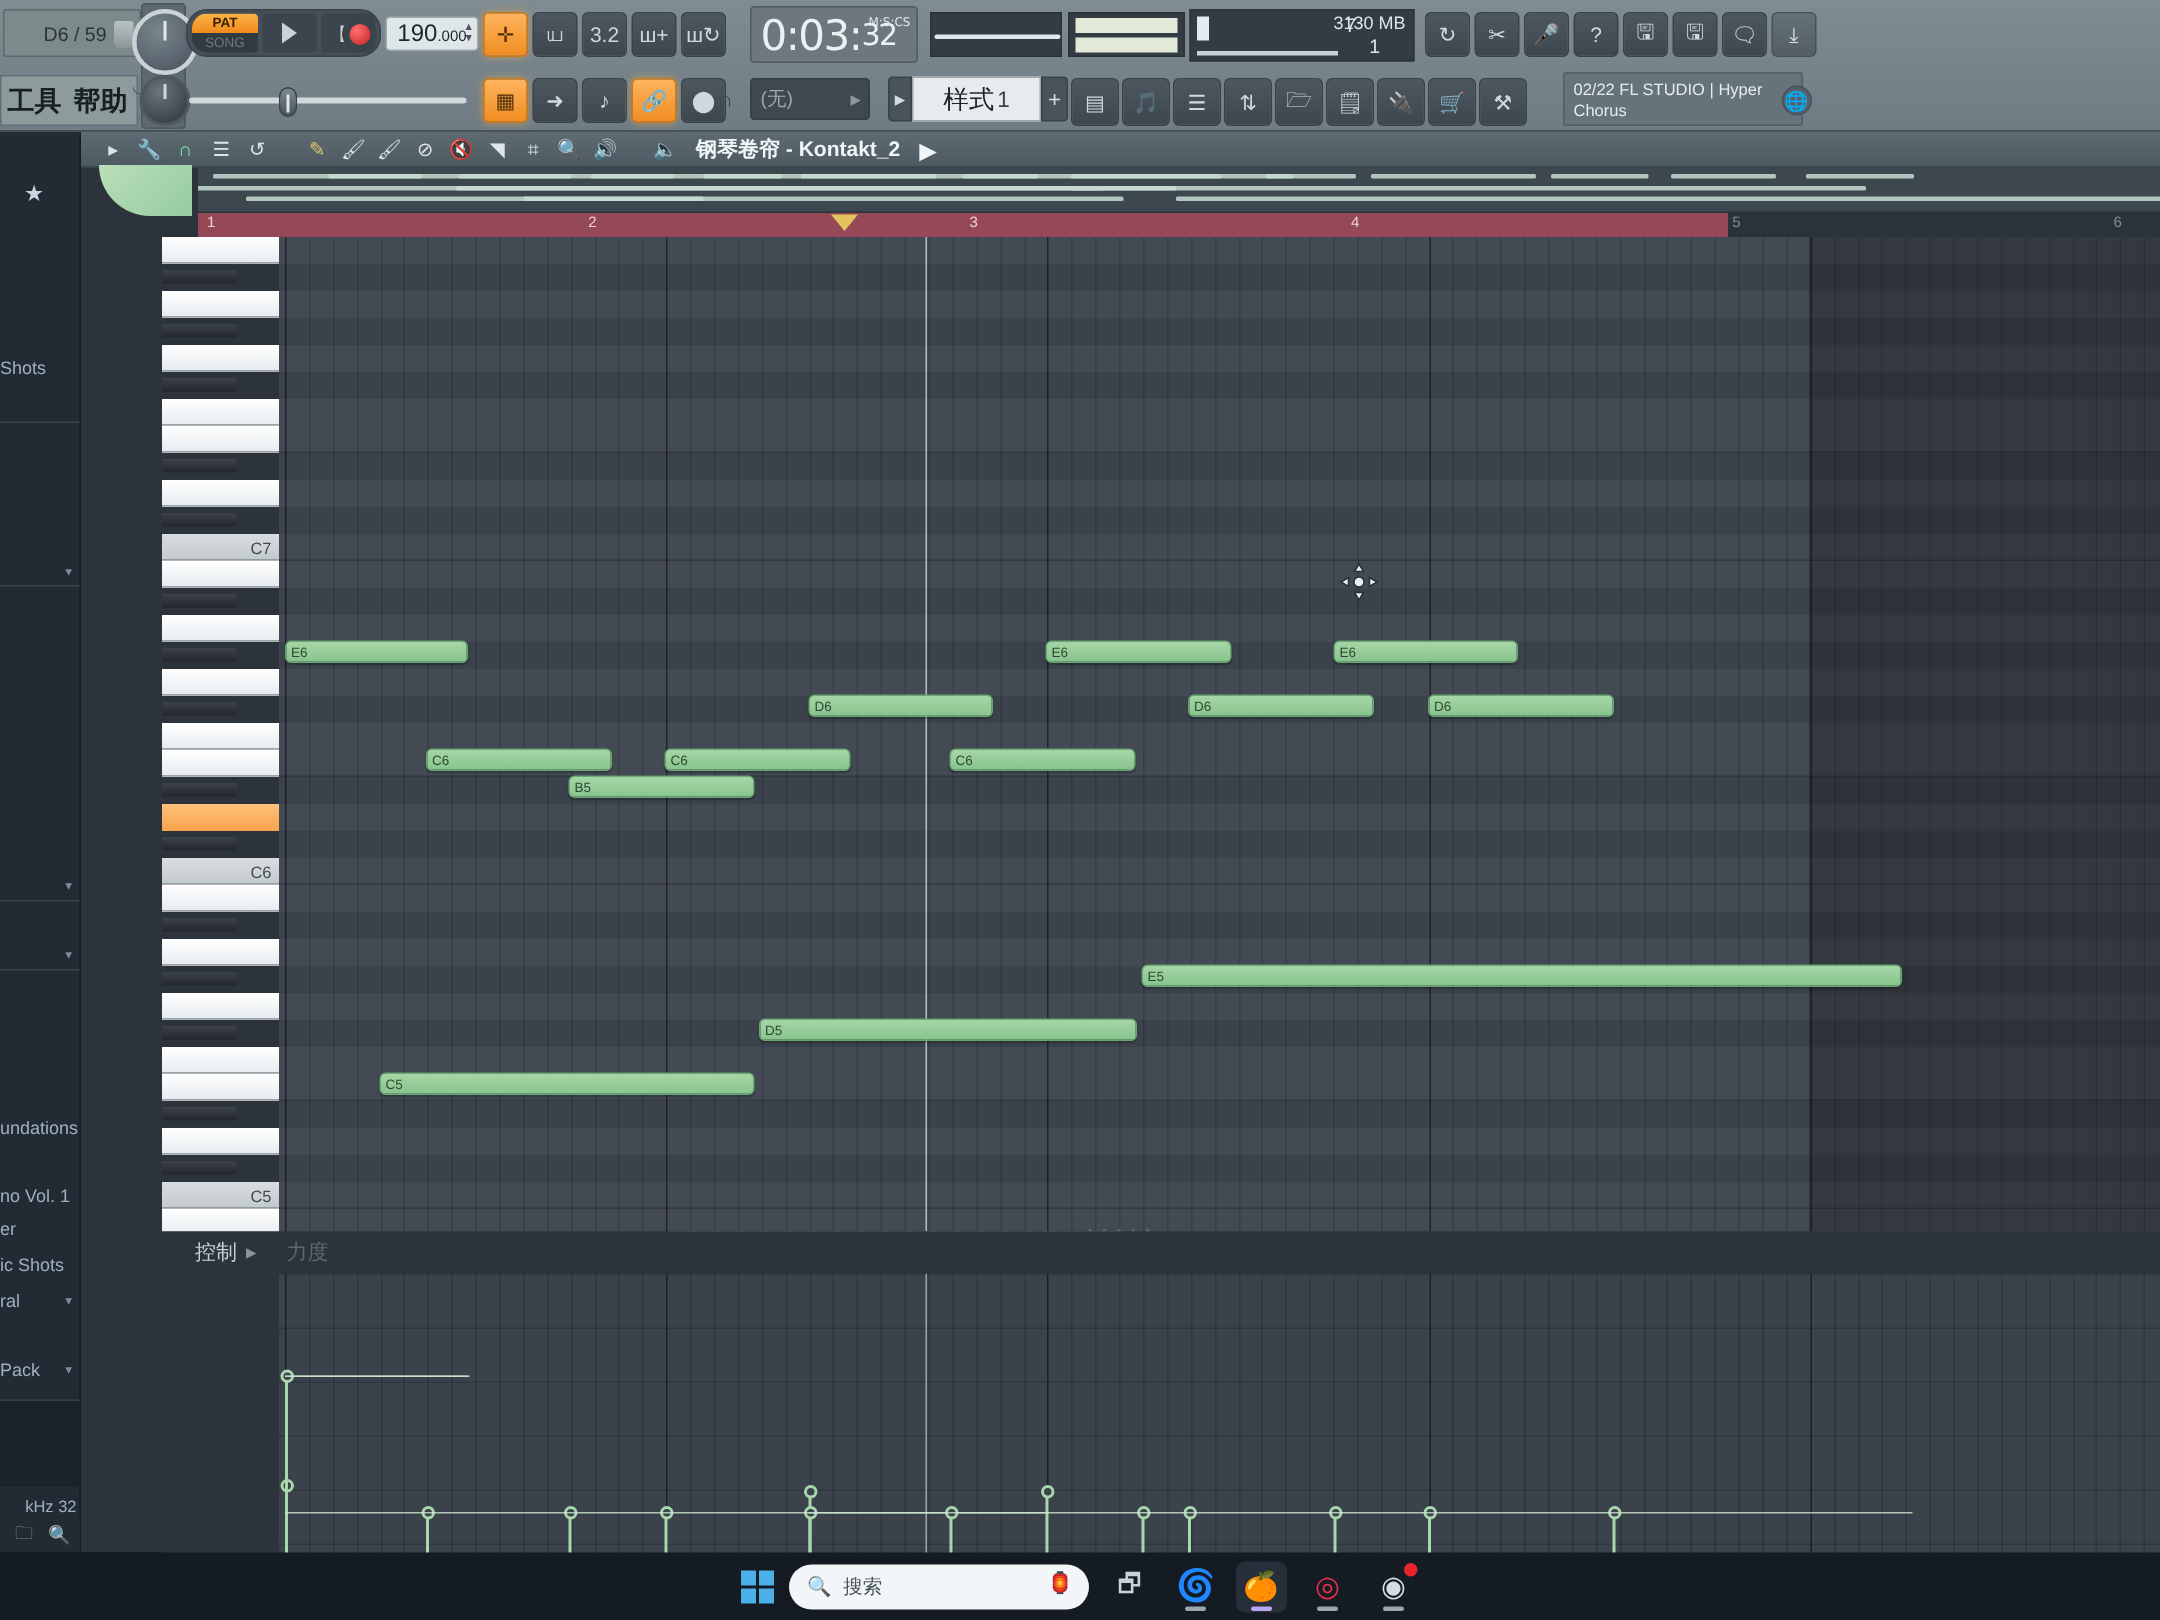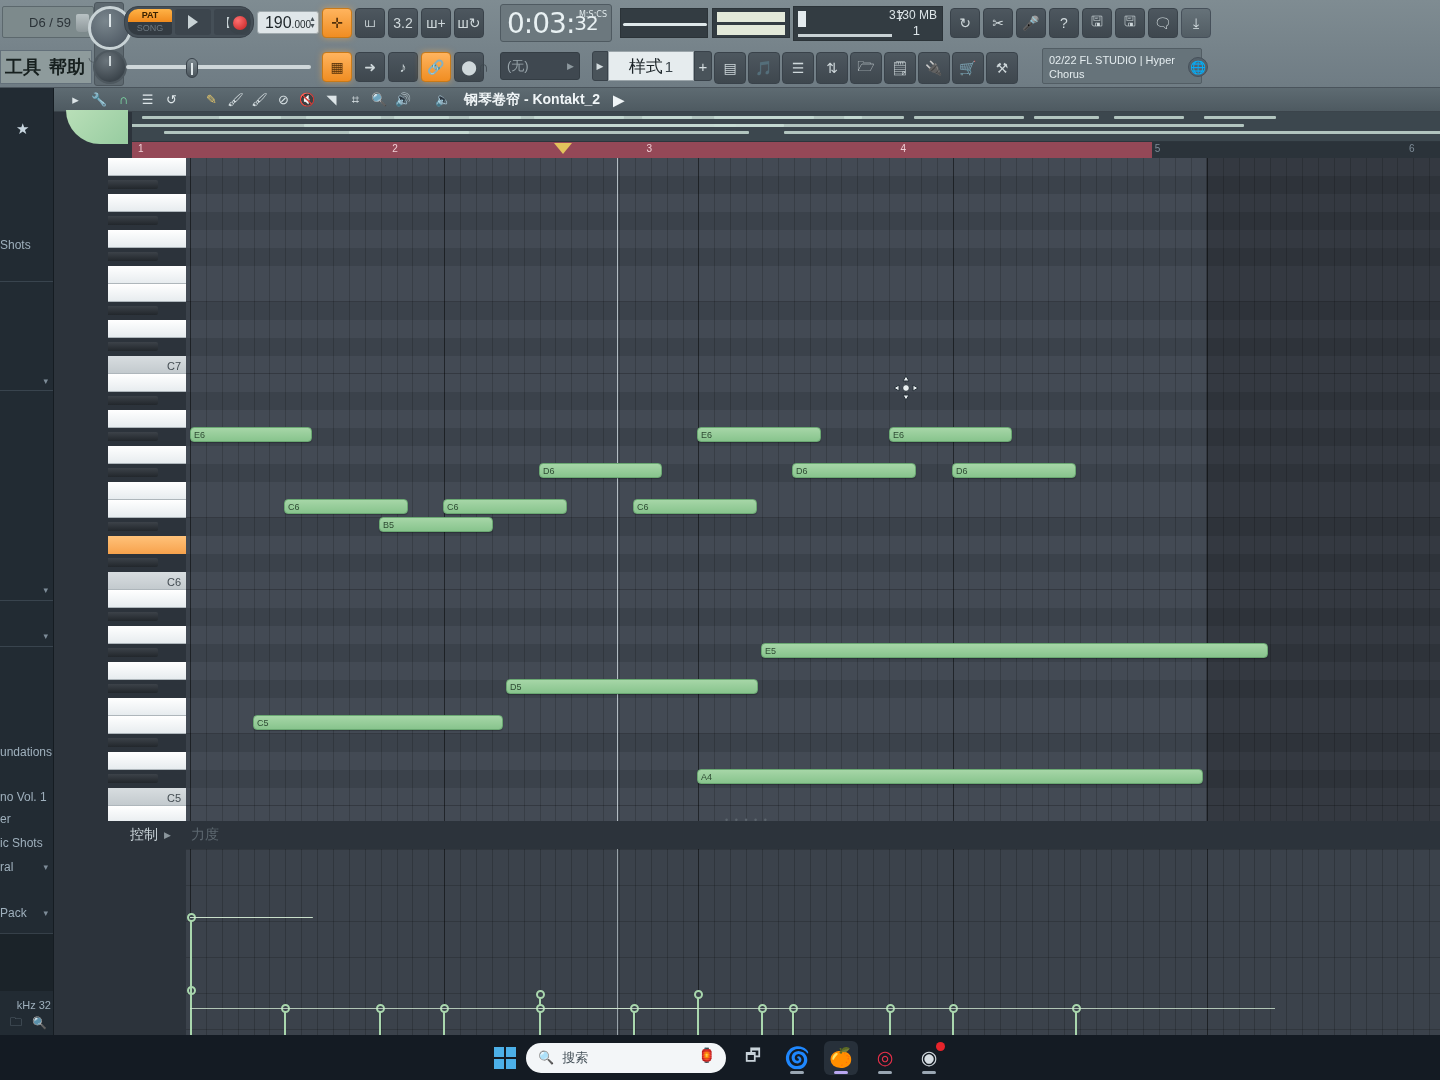--- a/index.html
+++ b/index.html
@@ -658,25 +658,24 @@
         <div class="playline" style="left: 431px;"></div>
         <div class="note" style="left: 4px; top: 269px; width: 122px;">E6</div>
         <div class="note" style="left: 511px; top: 269px; width: 124px;">E6</div>
         <div class="note" style="left: 703px; top: 269px; width: 123px;">E6</div>
         <div class="note" style="left: 353px; top: 305px; width: 123px;">D6</div>
         <div class="note" style="left: 606px; top: 305px; width: 124px;">D6</div>
         <div class="note" style="left: 766px; top: 305px; width: 124px;">D6</div>
         <div class="note" style="left: 98px; top: 341px; width: 124px;">C6</div>
         <div class="note" style="left: 257px; top: 341px; width: 124px;">C6</div>
         <div class="note" style="left: 447px; top: 341px; width: 124px;">C6</div>
-        <div class="note" style="left: 193px; top: 359px; width: 114px;">B5</div>
+        <div class="note" style="left: 193px; top: 359px; width: 124px;">B5</div>
         <div class="note" style="left: 575px; top: 485px; width: 507px;">E5</div>
         <div class="note" style="left: 320px; top: 521px; width: 252px;">D5</div>
         <div class="note" style="left: 67px; top: 557px; width: 250px;">C5</div>
-        <div class="note" style="left: 511px; top: 611px; width: 506px;">A4</div>
         <div class="note" style="left: 257px; top: 663px; width: 304px;">G4</div>
       </div>
 
     <div class="grabber">• • • • •</div>
 
     <div class="ctrlhdr">
       <span>控制</span>
       <span class="arr">▶</span>
       <span class="vel">力度</span>
     </div>

